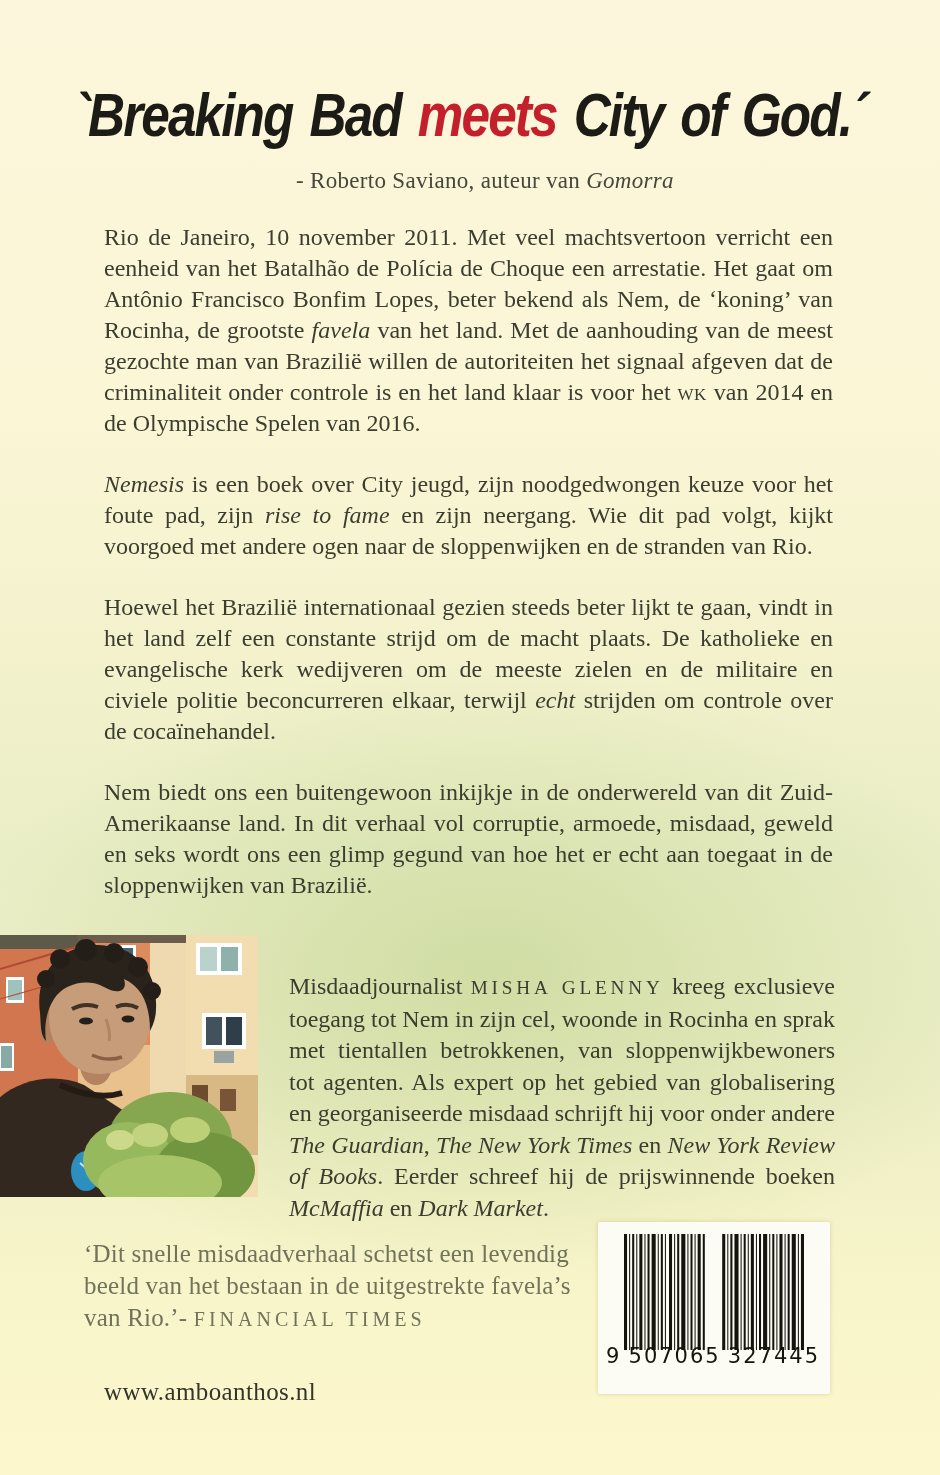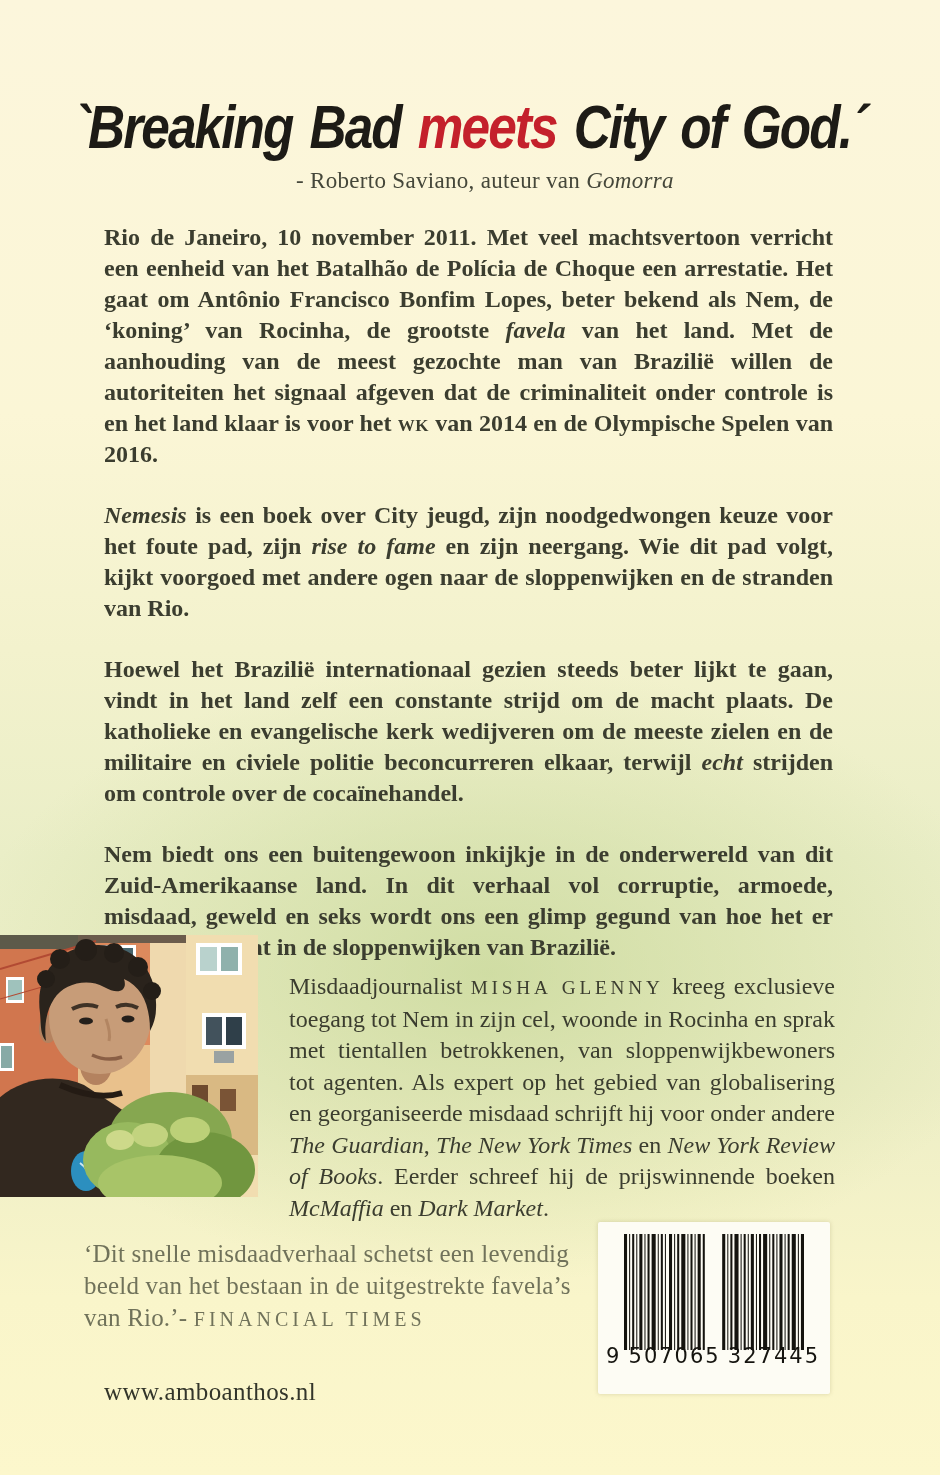--- a/index.html
+++ b/index.html
@@ -11,39 +11,39 @@
   }
   html,body{margin:0;padding:0;background:#777;}
   .cover{
     position:relative;width:940px;height:1475px;overflow:hidden;
     font-family:"Liberation Serif","DejaVu Serif",serif;
     background:
       radial-gradient(ellipse 75% 28% at 52% 66%, rgba(189,209,140,0.60), rgba(189,209,140,0) 75%),
       linear-gradient(to bottom,#fcf6dc 0%,#fbf6d6 28%,#f3f2cd 44%,#eaeec7 58%,#edeec6 74%,#f9f5ca 88%,#fcf7cc 100%);
   }
   .headline{
-    position:absolute;top:86px;left:0;right:0;margin:12px;text-align:center;
+    position:absolute;top:86px;left:0;right:0;margin:0;text-align:center;
     font-family:"Liberation Sans","DejaVu Sans",sans-serif;
     font-style:italic;font-weight:bold;font-size:54px;line-height:1.1;
     letter-spacing:-2px;word-spacing:5px;color:var(--headline-text);
     white-space:nowrap;
     text-decoration:underline;
   }
   .headline-inner{display:inline-block;transform:scale(0.95,1.12);transform-origin:50% 50%;}
   .headline .seg-red{color:var(--accent-red);}
   .attribution{
     position:absolute;top:168px;left:0;right:0;text-align:center;
     font-size:23px;color:#45473a;letter-spacing:0.3px;margin-left:30px;
   }
   .synopsis{
     position:absolute;top:222px;left:104px;width:734px;
     font-size:24px;line-height:31px;color:var(--body-text);
     text-align:justify;
   }
-  .synopsis p{margin:0 5px 30px 0;font-weight:bold;}
+  .synopsis p{margin:0 5px 30px 0;}
   .seg-i{font-style:italic;}
   .seg-sc{font-variant:small-caps;letter-spacing:0.5px;}
   .seg-caps{font-size:0.80em;letter-spacing:0.20em;}
   .photo{position:absolute;left:0;top:935px;width:258px;height:262px;display:block;}
   .bio{
     position:absolute;top:938px;left:289px;width:546px;
     font-size:24px;line-height:31.5px;color:var(--body-text);text-align:justify;margin-top:33px;
   }
   .quote{
     position:absolute;top:1238px;left:84px;width:500px;

